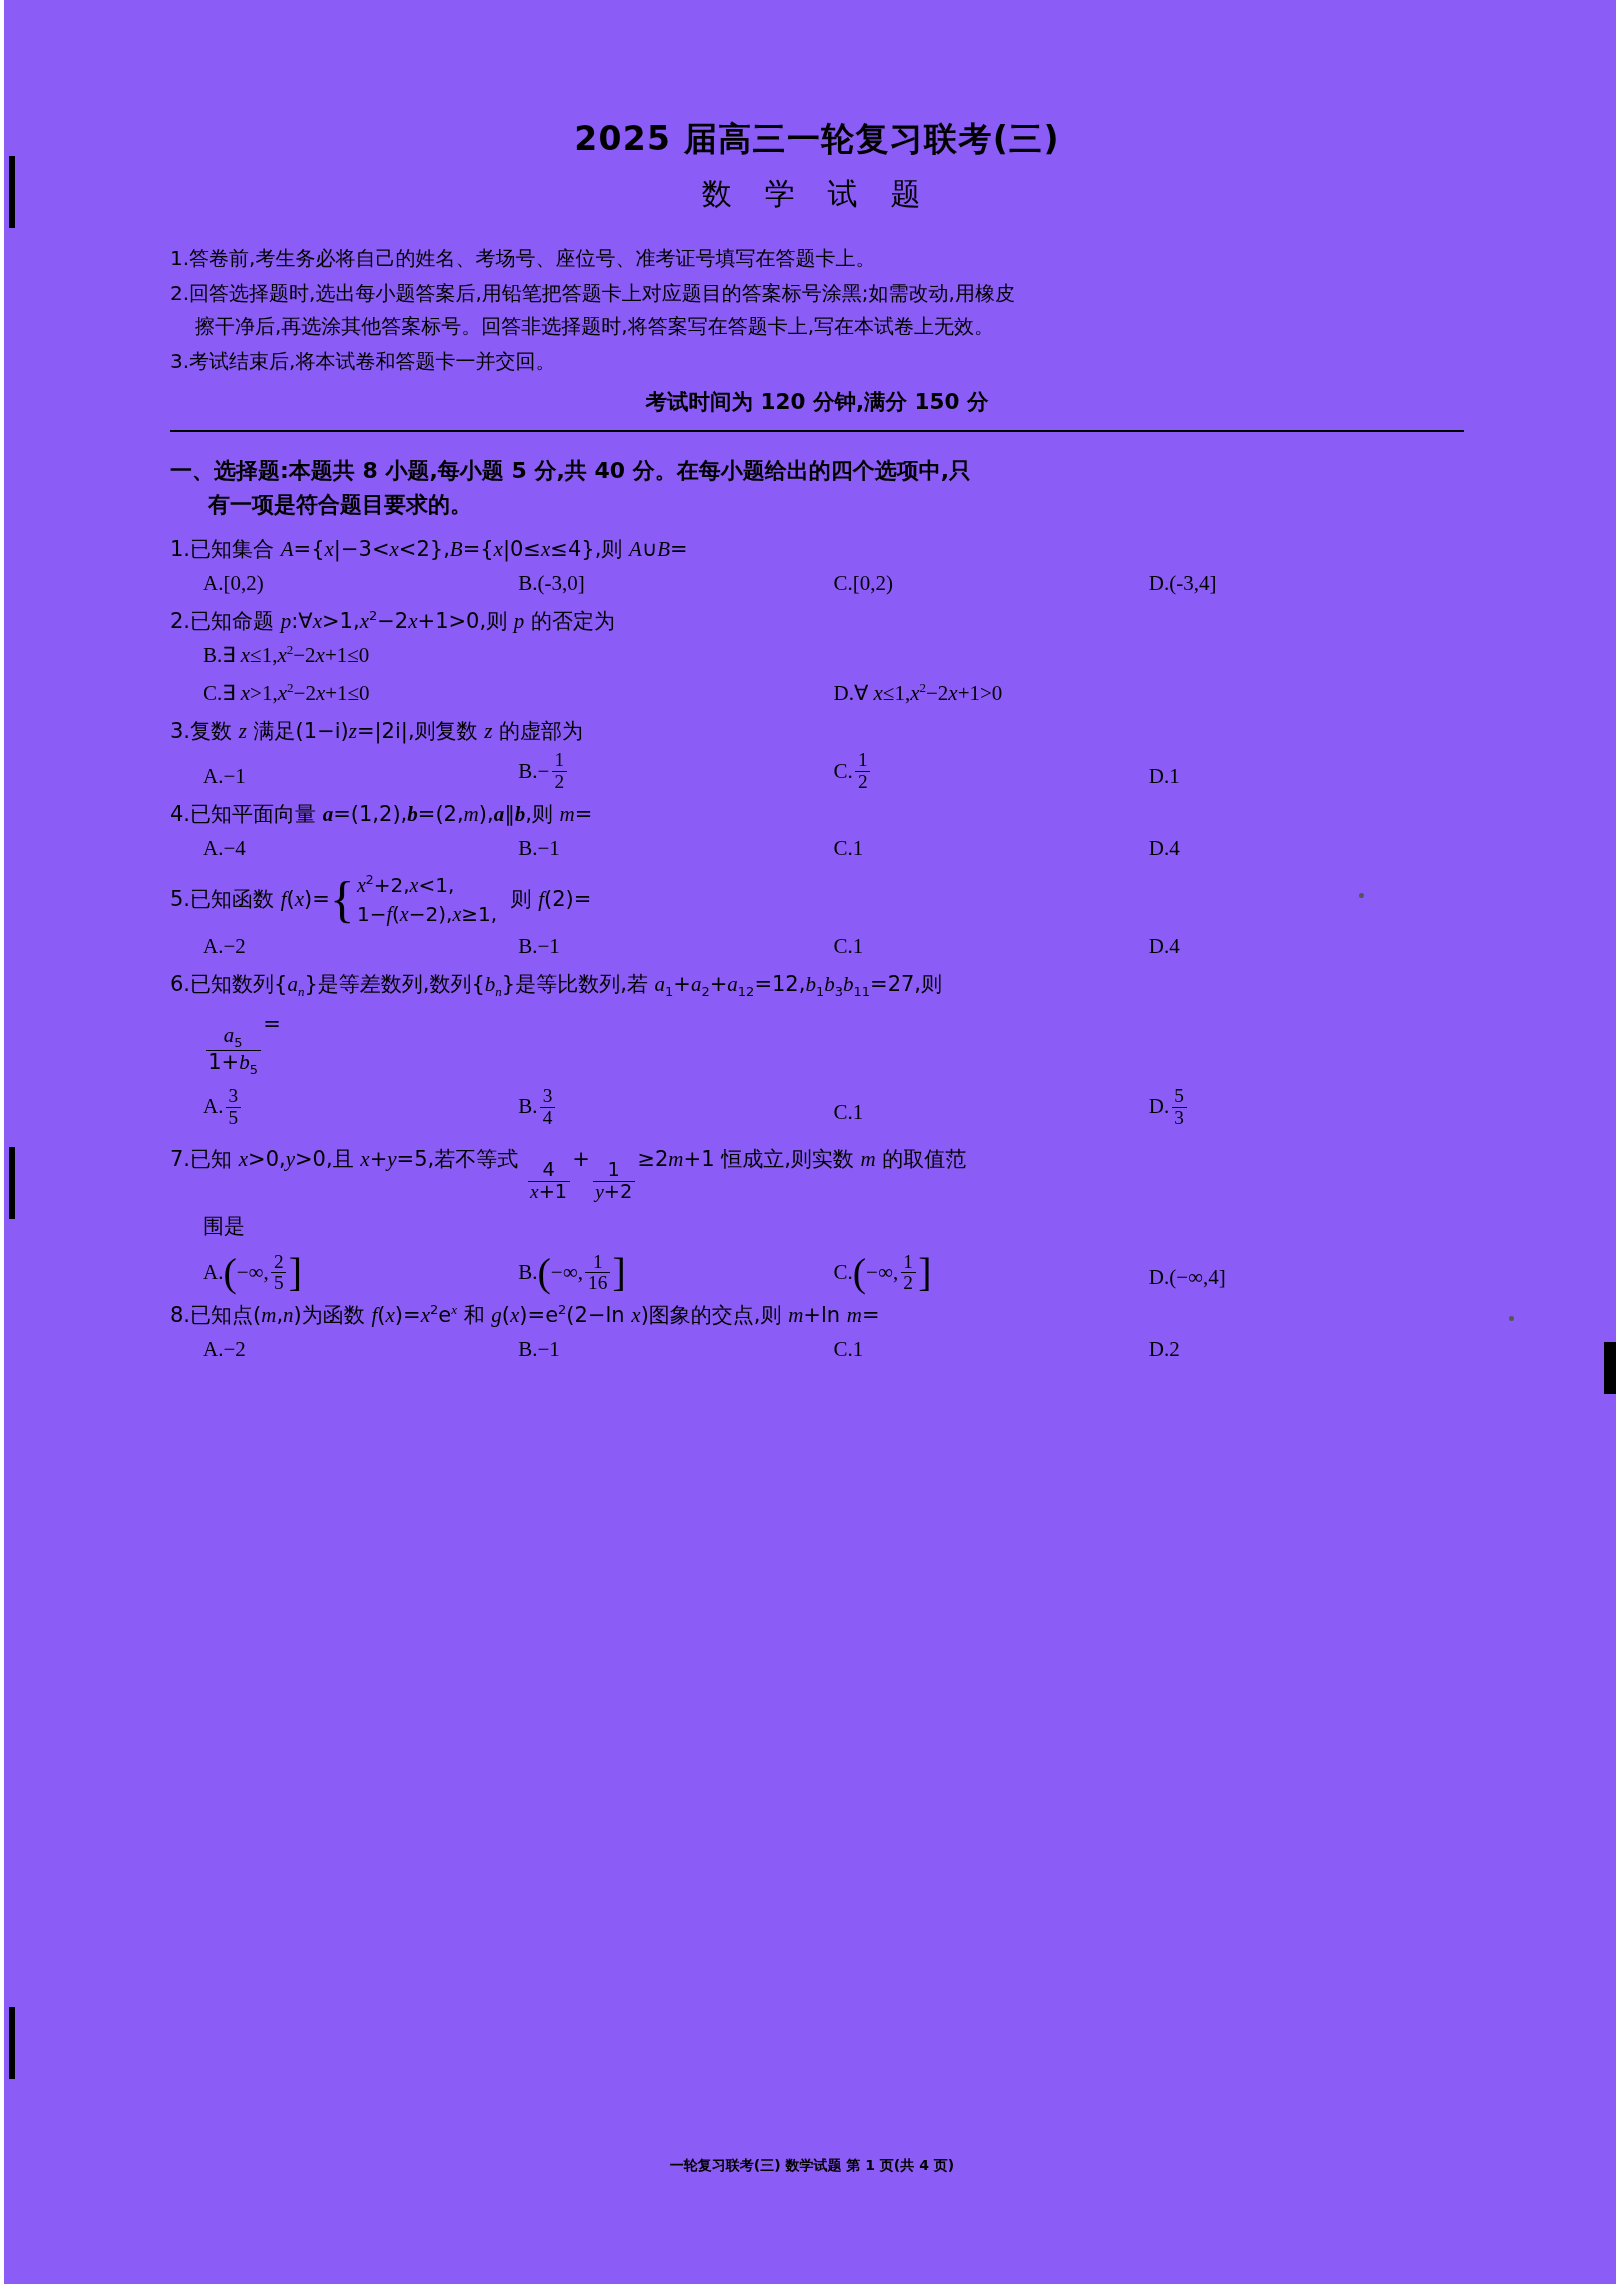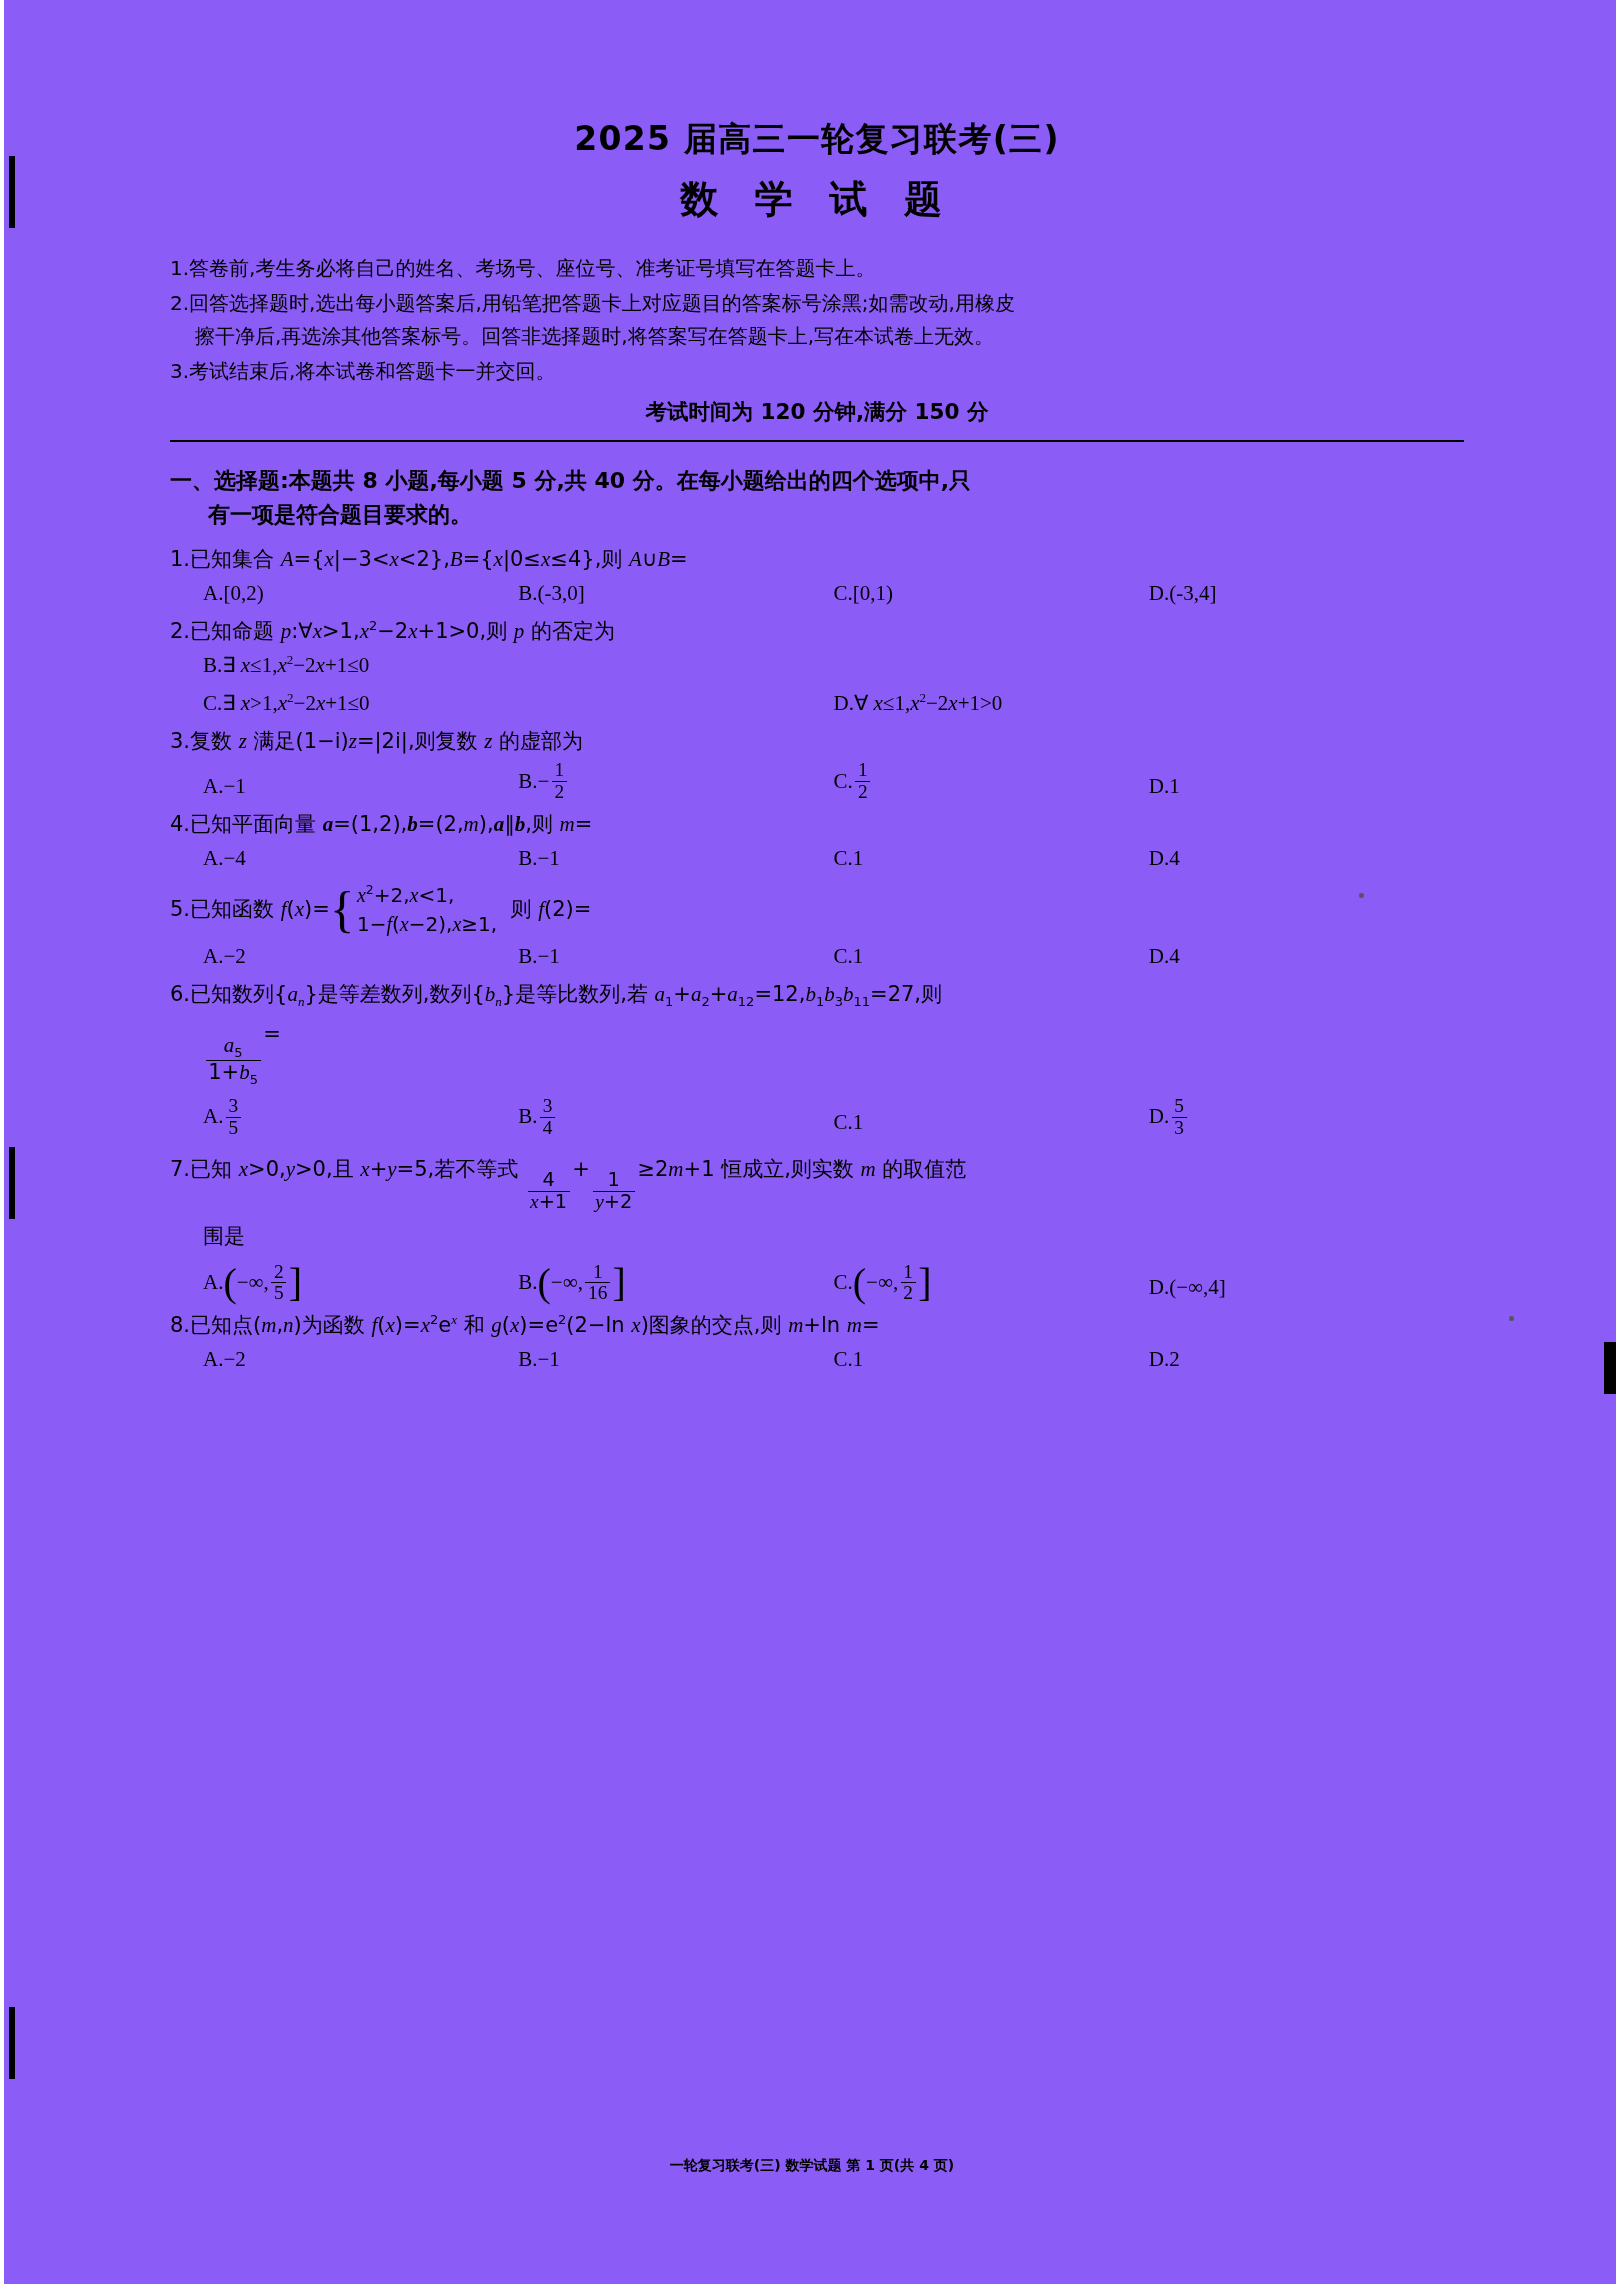--- a/index.html
+++ b/index.html
@@ -33,22 +33,22 @@
     text-align: center;
     font-family: "DejaVu Sans", sans-serif;
     font-weight: bold;
     font-size: 33px;
     letter-spacing: 1.3px;
     margin: 0 0 11.7px 0;
   }
   .doc-subtitle {
     text-align: center;
     font-family: "DejaVu Sans", sans-serif;
-    font-weight: bold;
-    font-size: 38px;
+    font-weight: normal;
+    font-size: 30px;
     letter-spacing: 11.7px;
     margin: 0 0 27px 0;
   }
   
   .notes {
     font-family: "DejaVu Sans", sans-serif;
     font-size: 20px;
     line-height: 1.62;
     margin: 0 0 3.9px 0;
   }
@@ -201,21 +201,21 @@
       <span class="l2">有一项是符合题目要求的。</span>
     </div>
 
     <div class="q">
       <div class="q-stem">
         1.已知集合 <span class="math">A</span>={<span class="math">x</span>|−3&lt;<span class="math">x</span>&lt;2},<span class="math">B</span>={<span class="math">x</span>|0≤<span class="math">x</span>≤4},则 <span class="math">A</span>∪<span class="math">B</span>=
       </div>
       <div class="opts four">
         <div class="opt">A.[0,2)</div>
         <div class="opt">B.(-3,0]</div>
-        <div class="opt">C.[0,1)</div>
+        <div class="opt">C.[0,2)</div>
         <div class="opt">D.(-3,4]</div>
       </div>
     </div>
 
     <div class="q">
       <div class="q-stem">
         2.已知命题 <span class="math">p</span>:∀<span class="math">x</span>&gt;1,<span class="math">x</span><sup class="sm">2</sup>−2<span class="math">x</span>+1&gt;0,则 <span class="math">p</span> 的否定为
       </div>
       <div class="opts two">
         <div class="opt">

